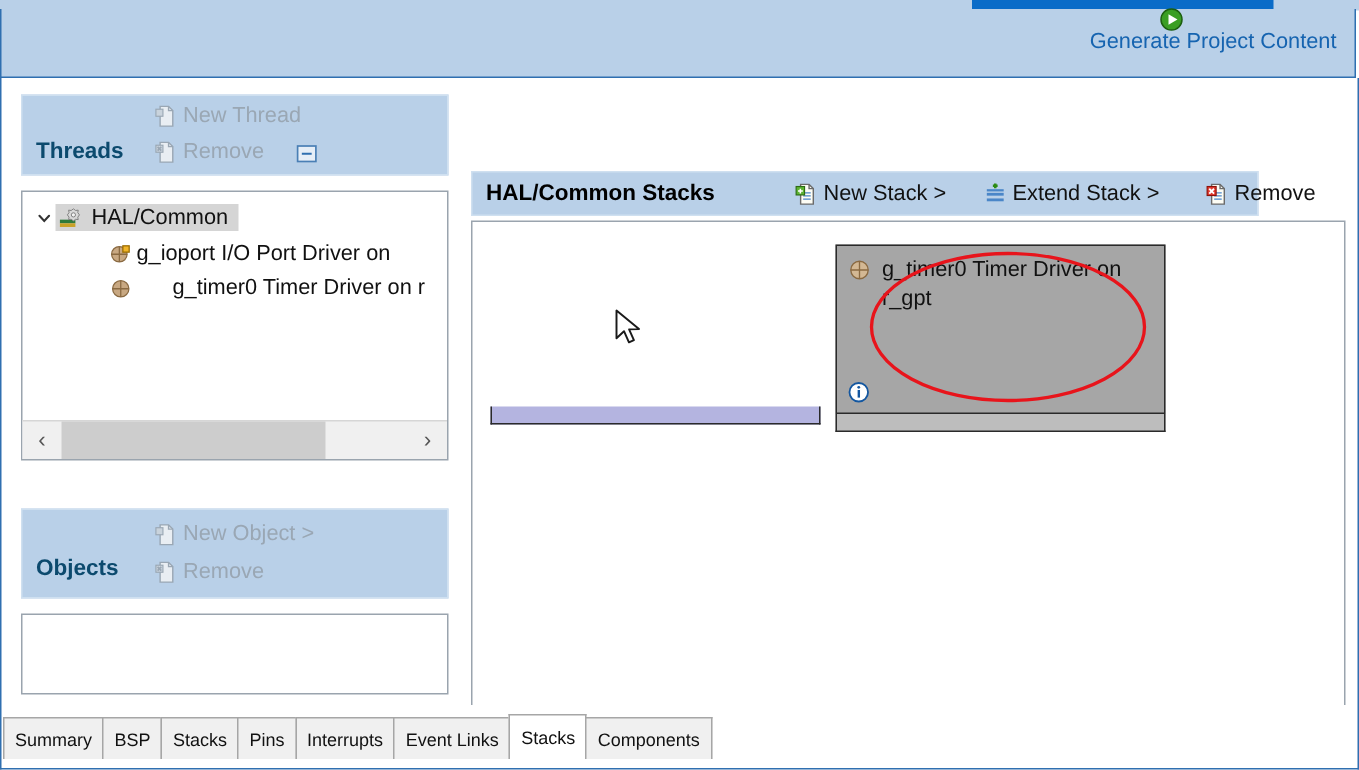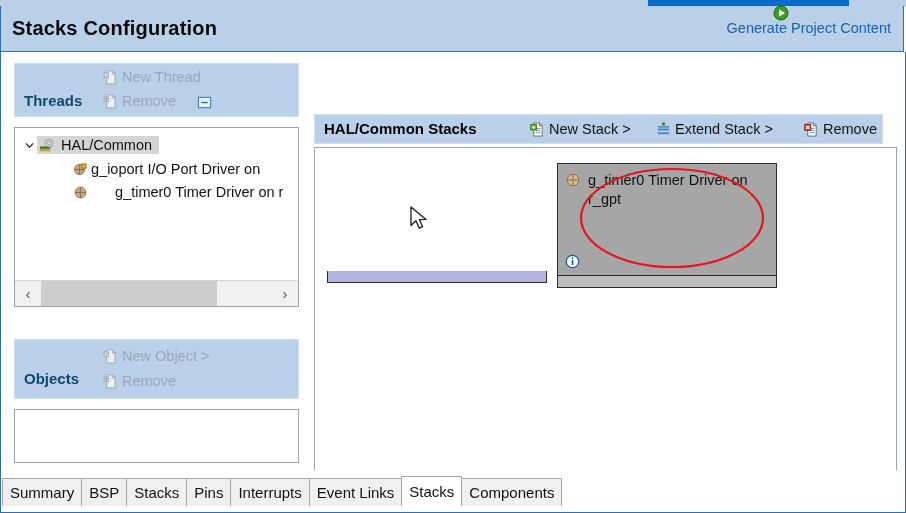--- a/index.html
+++ b/index.html
@@ -60,21 +60,21 @@
   .hscroll{position:absolute;background:#f0f0f0;border-top:1px solid #d6d6d6;box-sizing:border-box;display:flex;align-items:center;}
   .hs-arrow{width:26px;height:100%;display:flex;align-items:center;justify-content:center;color:#555;font-size:15px;}
   .hs-track{flex:1;height:100%;position:relative;}
   .hs-thumb{position:absolute;top:0;height:100%;background:#cdcdcd;}
 
   
   .objbox{position:absolute;background:#fff;border:1px solid #9aa4ae;box-sizing:border-box;}
 
   
   .stacks-hdr{
-    position:absolute;left:313px;top:62px;width:569px;height:30px;
+    position:absolute;left:313px;top:62px;width:525px;height:30px;
     background:#b9d0e8;border:1px solid #cfe0f0;box-sizing:border-box;
   }
   .stacks-title{position:absolute;left:9px;top:5px;font-size:15px;font-weight:bold;color:#000;}
   .stacks-canvas{
     position:absolute;left:313px;top:95px;width:583px;height:365px;
     background:#ffffff;border:1px solid #9aa4ae;box-sizing:border-box;
   }
 
   
   .modbox{position:absolute;box-sizing:border-box;}
@@ -89,35 +89,34 @@
 
   
   .cursor{position:absolute;width:22px;height:26px;pointer-events:none;}
 
   
   .tabbar{position:absolute;left:0;top:470px;width:906px;height:43px;background:#ffffff;
     border:1px solid #2f6fb0;border-top:none;box-sizing:border-box;}
   .tabstrip{position:absolute;left:1px;top:6px;height:30px;display:flex;align-items:flex-end;}
   .tab{
     height:28px;display:flex;align-items:center;padding:0 7px;
-    font-size:15px;color:#111;background:#f0f0f0;border:1px solid #a6a6a6;
+    font-size:12px;color:#111;background:#f0f0f0;border:1px solid #a6a6a6;
     border-bottom:none;box-sizing:border-box;margin-right:-1px;white-space:nowrap;margin-top:18px;
   }
   .tab.active{background:#ffffff;height:30px;color:#111;border-color:#a6a6a6;}
 </style>
 </head>
 <body>
 
 <div id="app">
 
   <div class="top-strip"></div>
   <div class="top-tab-active"></div>
 
   <div class="hdr">
-    <div class="hdr-title">Stacks Configuration</div>
     <div class="gen-wrap">
       <svg class="gen-icon" viewBox="0 0 16 16">
         <circle cx="8" cy="8" r="7" fill="#3a9e23" stroke="#1d5f10" stroke-width="1"></circle>
         <polygon points="6,4.5 12,8 6,11.5" fill="#ffffff"></polygon>
       </svg>
       <span class="gen-link">Generate Project Content</span>
     </div>
   </div>
 
   <div class="body-area">

